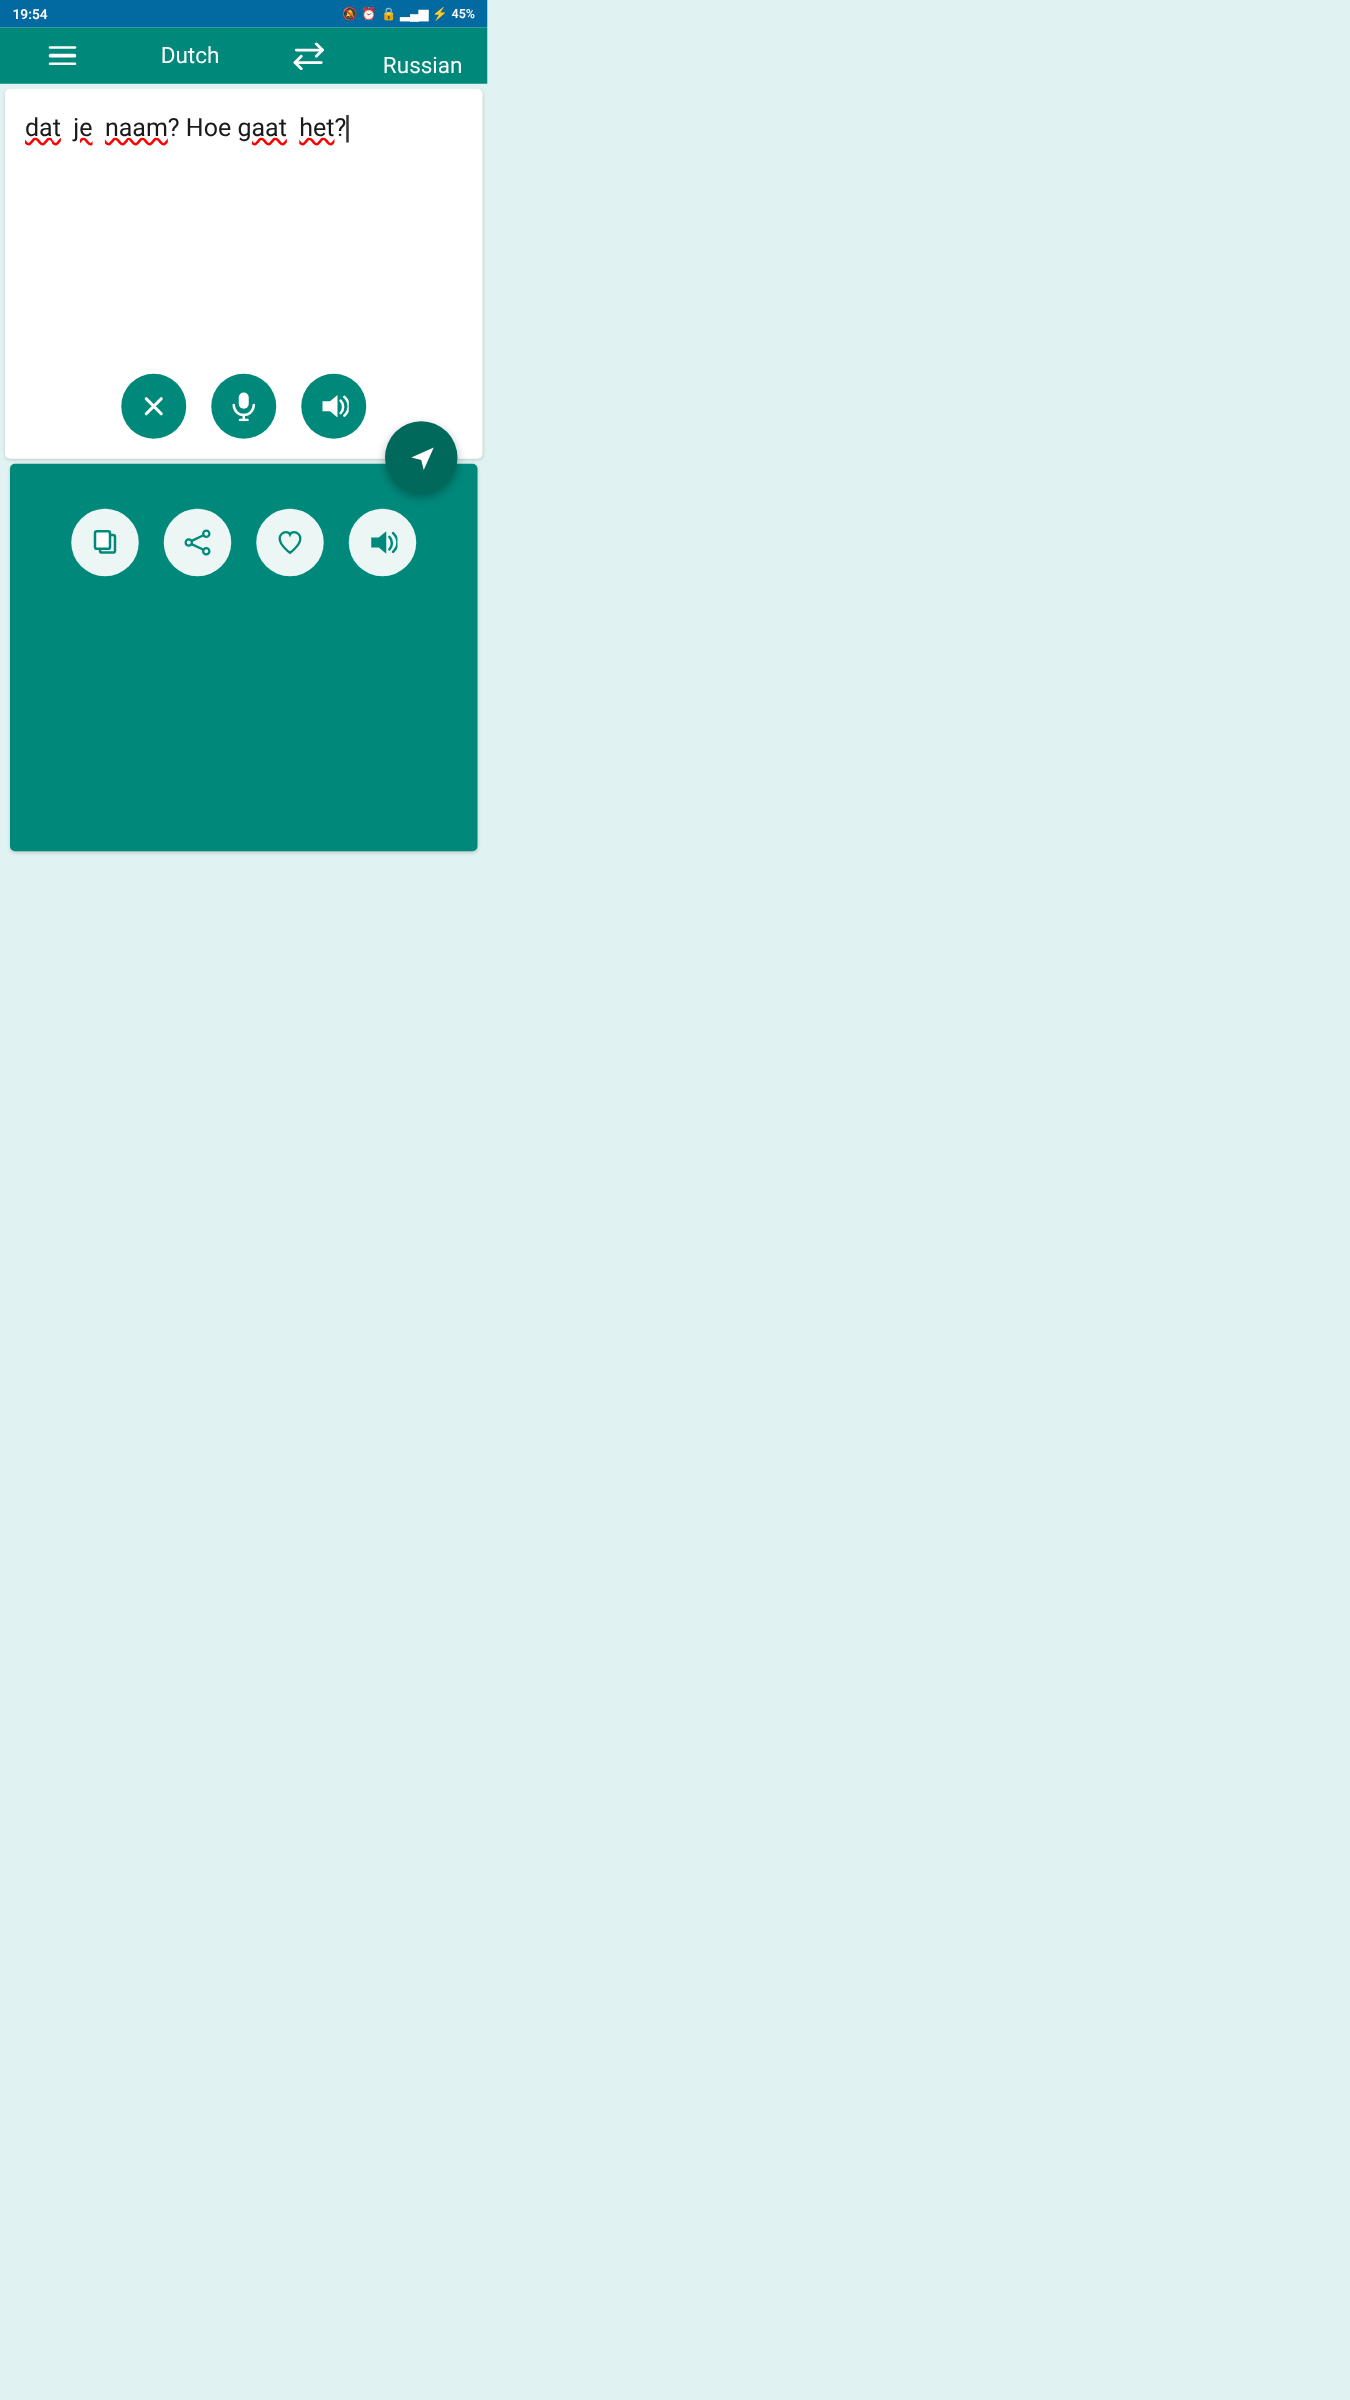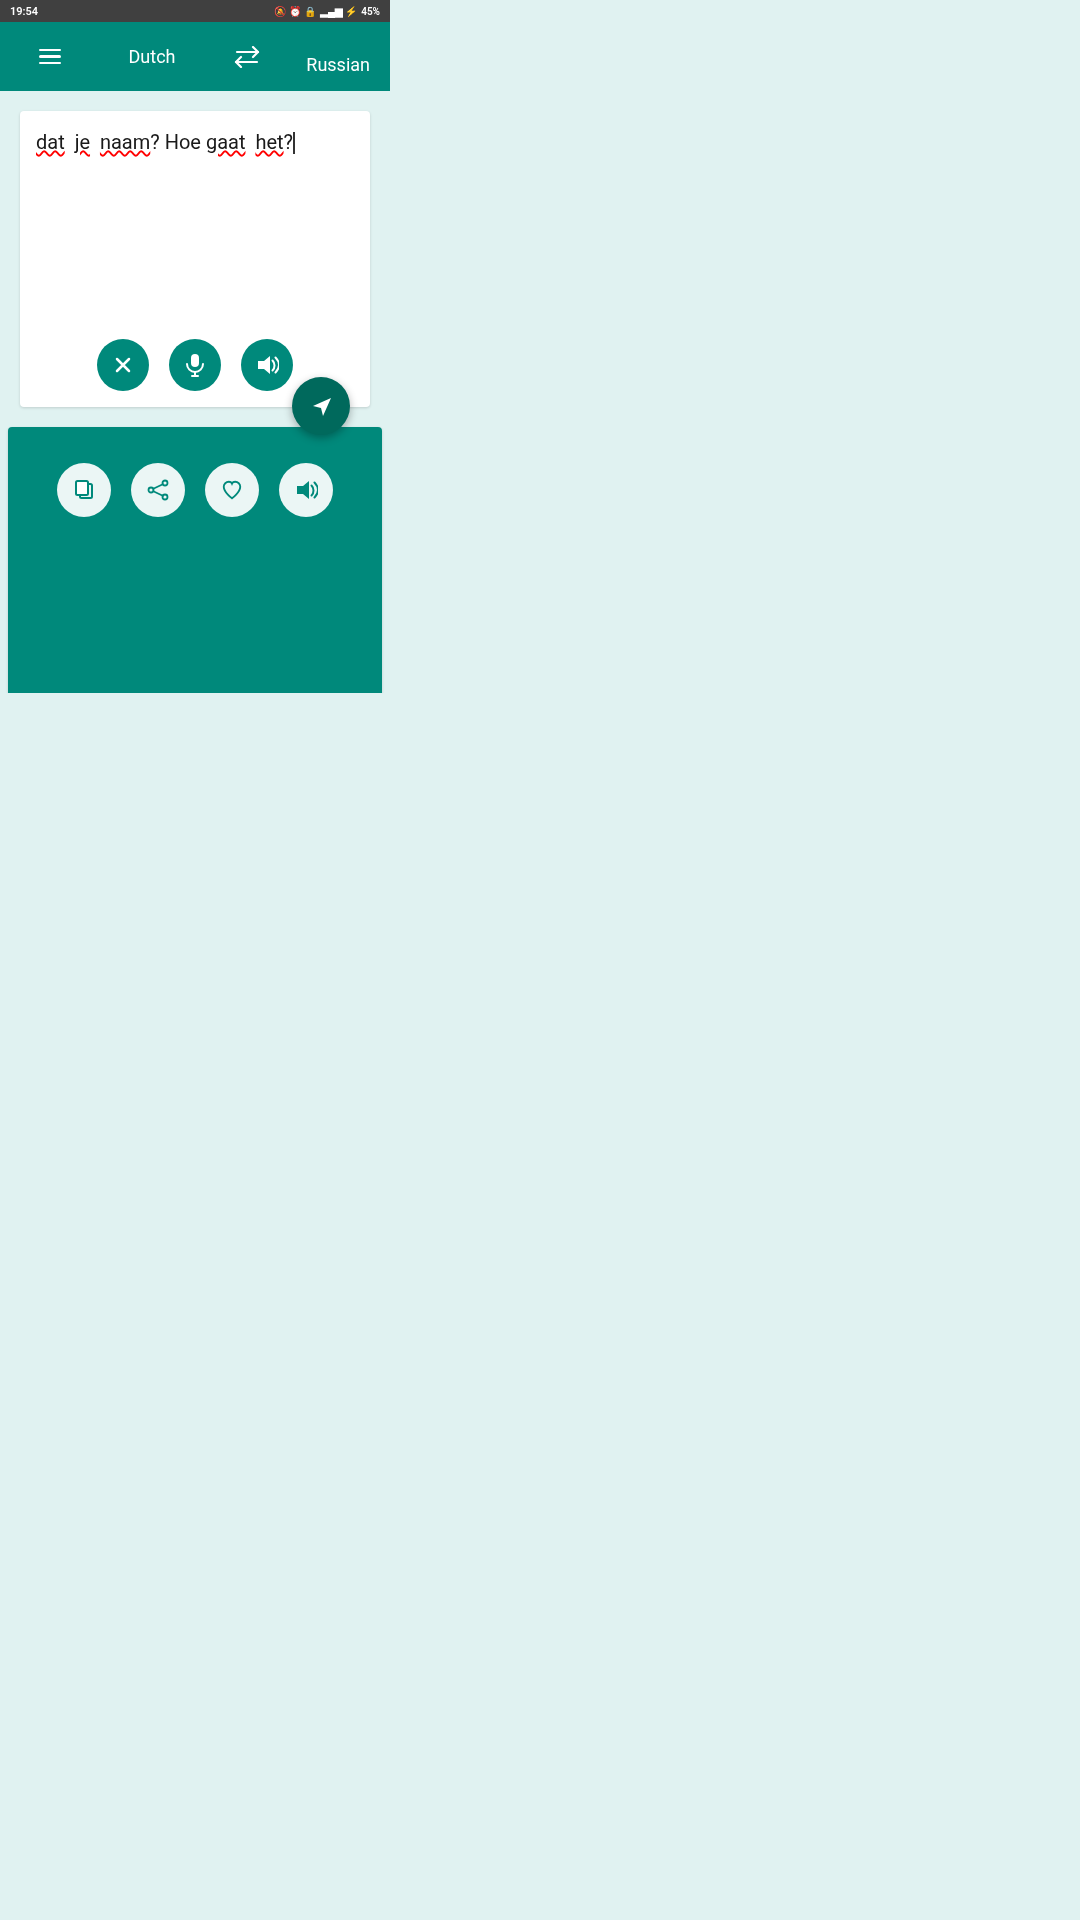--- a/index.html
+++ b/index.html
@@ -9,37 +9,37 @@
       width: 390px;
       height: 693px;
       font-family: 'Roboto', Arial, sans-serif;
       background: #e0f2f1;
       overflow: hidden;
       position: relative;
     }
 
     
     .status-bar {
-      background: #404040;
+      background: #0369a1;
       color: white;
       font-size: 11px;
       font-weight: 600;
       height: 22px;
       display: flex;
       align-items: center;
       justify-content: space-between;
       padding: 0 10px;
     }
     .status-bar .time { font-size: 11px; }
     .status-bar .icons { display: flex; align-items: center; gap: 3px; font-size: 10px; }
 
     
     .toolbar {
       background: #00897b;
-      height: 69px;
+      height: 45px;
       display: flex;
       align-items: center;
       justify-content: space-between;
       padding: 0 20px;
     }
     .toolbar-left, .toolbar-right, .toolbar-center {
       display: flex;
       align-items: center;
       justify-content: center;
     }
@@ -78,21 +78,21 @@
     .lang-label-right {
       color: white;
       font-size: 18px;
       font-weight: 400;
       margin-top: 16px;
     }
 
     
     .input-section {
       background: white;
-      margin: 20px;
+      margin: 4px;
       border-radius: 4px;
       padding: 16px;
       min-height: 290px;
       position: relative;
       box-shadow: 0 1px 3px rgba(0,0,0,0.15);
       display: flex;
       flex-direction: column;
     }
 
     .input-text {

